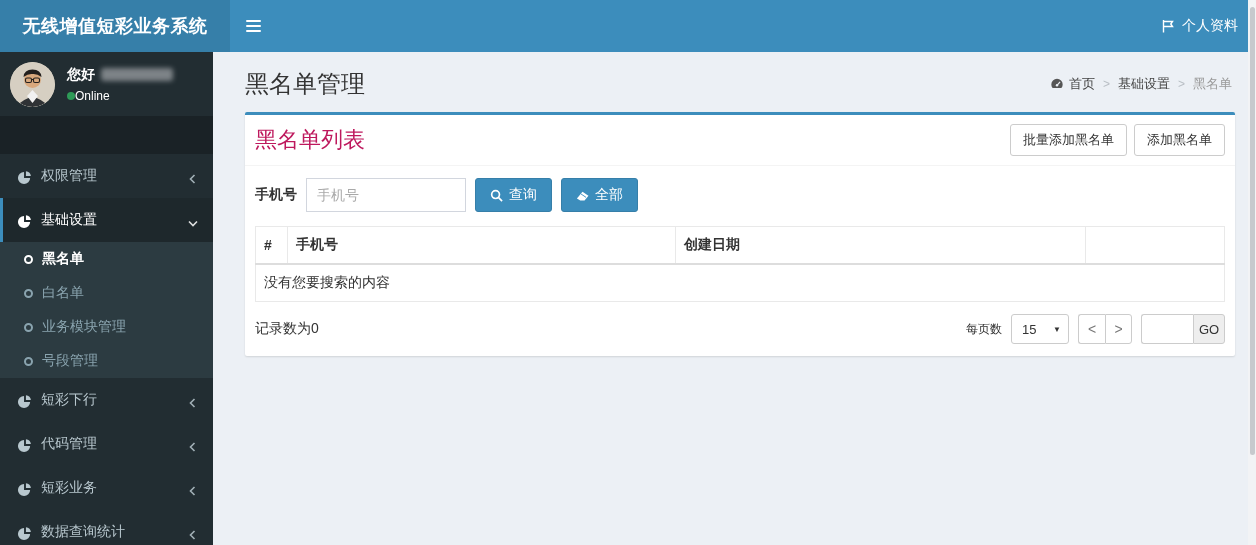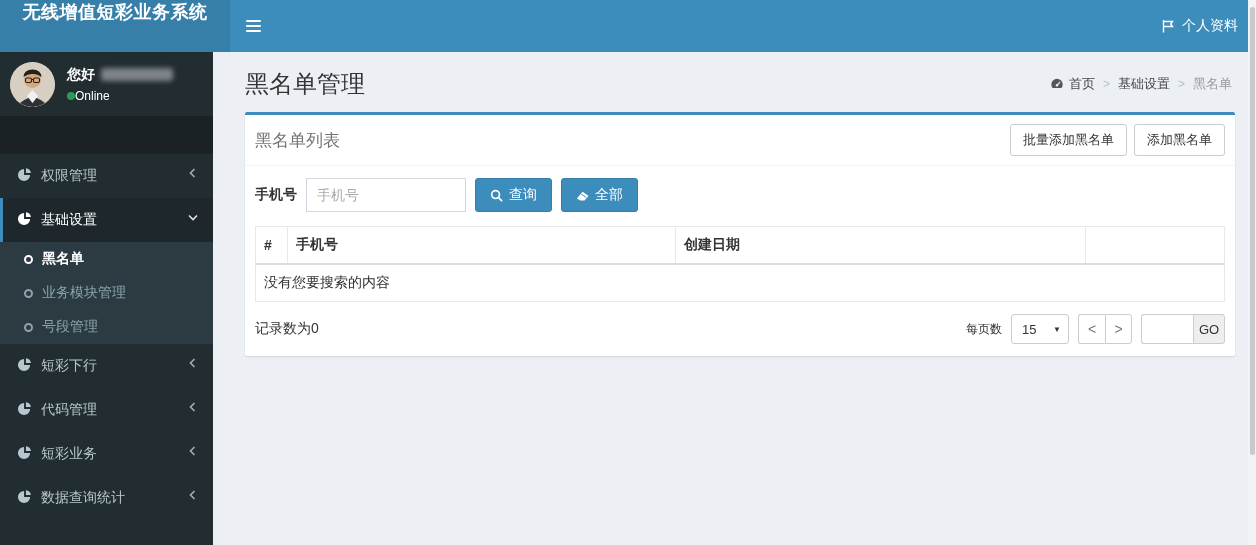--- a/index.html
+++ b/index.html
@@ -1,42 +1,42 @@
 <!DOCTYPE html>
 <html><head>
 <meta charset="utf-8">
 <style>
   * { margin:0; padding:0; box-sizing:border-box; }
   html,body { width:1256px; height:545px; overflow:hidden; }
   body { font-family:"Liberation Sans","DejaVu Sans",sans-serif; font-size:14px; color:#333; background:#ecf0f5; position:relative; }
 
   
   .main-header { display:flex; height:52px; width:100%; }
-  .logo { width:230px; background:#367fa9; color:#fff; display:flex; justify-content:center;
+  .logo { width:230px; background:#367fa9; color:#fff; display:flex; align-items:center; justify-content:center;
           font-size:18px; font-weight:bold; letter-spacing:0.5px; cursor:pointer; }
   .navbar { flex:1; background:#3c8dbc; display:flex; align-items:flex-start; }
   .sidebar-toggle { width:46px; height:52px; display:flex; align-items:center; justify-content:center; cursor:pointer; }
   .hamburger { display:flex; flex-direction:column; gap:3px; }
   .hamburger span { display:block; width:15px; height:2px; background:#fff; border-radius:1px; }
   .navbar-spacer { flex:1; }
   .profile-link { display:flex; align-items:center; gap:7px; color:#fff; font-size:14px; padding:0 18px; height:52px; cursor:pointer; }
 
   
   .main-sidebar { position:absolute; top:52px; left:0; bottom:0; width:213px; background:#222d32; }
   .user-panel { height:64px; padding:10px; display:flex; align-items:center; gap:12px; }
   .avatar { width:45px; height:45px; border-radius:50%; overflow:hidden; flex:0 0 45px; background:#cfc8ba; }
   .user-info .greet-line { display:flex; align-items:center; gap:6px; }
   .user-greeting { color:#fff; font-weight:bold; font-size:14px; }
   .redacted { display:inline-block; width:72px; height:13px; border-radius:3px; background:#8d9296; filter:blur(2.5px); opacity:0.85; }
   .user-status { display:flex; align-items:center; gap:0; color:#fff; font-size:12px; margin-top:5px; }
   .dot { width:8px; height:8px; border-radius:50%; background:#2e9a57; }
   .sidebar-form-gap { height:38px; background:#1a2226; }
 
   ul.sidebar-menu { list-style:none; }
-  .sidebar-menu > li > a { display:flex; align-items:flex-start; gap:9px; padding:13px 14px; color:#b8c7ce; cursor:pointer;
+  .sidebar-menu > li > a { display:flex; align-items:flex-end; gap:9px; padding:13px 14px; color:#b8c7ce; cursor:pointer;
                            border-left:3px solid transparent; font-size:14px; }
   .sidebar-menu > li.active-tree > a { color:#fff; background:#1e282c; border-left-color:#3c8dbc; }
   .menu-label { flex:1; }
   .chev { width:12px; height:12px; flex:0 0 12px; opacity:0.85; }
   .pie-icon { width:15px; height:15px; flex:0 0 15px; }
   ul.treeview-menu { list-style:none; background:#2c3b41; }
   .treeview-menu > li > a { display:flex; align-items:center; gap:9px; padding:8px 15px 8px 24px; color:#8aa4af; font-size:14px; cursor:pointer; }
   .treeview-menu > li.active > a { color:#fff; font-weight:bold; }
   .circle-o { width:9px; height:9px; border:2px solid currentColor; border-radius:50%; flex:0 0 9px; }
 
@@ -46,21 +46,21 @@
   .page-title { font-size:24px; font-weight:400; color:#333; }
   .breadcrumb { display:flex; align-items:center; gap:8px; font-size:13px; color:#444; }
   .breadcrumb .crumb { cursor:pointer; color:#444; display:flex; align-items:center; gap:5px; }
   .breadcrumb .sep { color:#b8bec4; font-size:12px; }
   .breadcrumb .current { color:#999; }
   .dash-icon { width:14px; height:14px; }
 
   .box { margin:0 21px 15px 15px; background:#fff; border-top:3px solid #3c8dbc; border-radius:2px;
          box-shadow:0 1px 2px rgba(0,0,0,0.12); }
   .box-header { display:flex; align-items:center; justify-content:space-between; padding:9px 10px; border-bottom:1px solid #f4f4f4; }
-  .box-title { font-size:17px; color:#737373; }
+  .box-title { font-size:22px; color:#be185d; }
   .header-btns { display:flex; gap:7px; }
   .btn { display:inline-flex; align-items:center; justify-content:center; gap:6px; border:1px solid #ccc; background:#fff;
          color:#333; font-size:13px; padding:6px 12px; border-radius:3px; cursor:pointer; font-family:inherit; }
   .btn-primary { background:#3c8dbc; border-color:#367fa9; color:#fff; font-size:14px; padding:7px 14px; }
   .btn .bicon { width:13px; height:13px; }
 
   .box-body { padding:8px 10px 12px; }
   .search-form { display:flex; align-items:center; gap:9px; padding:4px 0 2px; }
   .form-label { font-weight:bold; font-size:14px; }
   .text-input { height:34px; width:160px; border:1px solid #d2d6de; border-radius:0; padding:0 10px; font-size:14px;
@@ -183,20 +183,26 @@
       <ul class="treeview-menu">
         <li class="active">
           <a>
               <span class="circle-o"></span>
              <span>黑名单</span>
             </a>
         </li>
         <li>
           <a>
               <span class="circle-o"></span>
+             <span>白名单</span>
+            </a>
+        </li>
+        <li>
+          <a>
+              <span class="circle-o"></span>
              <span>业务模块管理</span>
             </a>
         </li>
         <li>
           <a>
               <span class="circle-o"></span>
              <span>号段管理</span>
             </a>
         </li>
       </ul>

